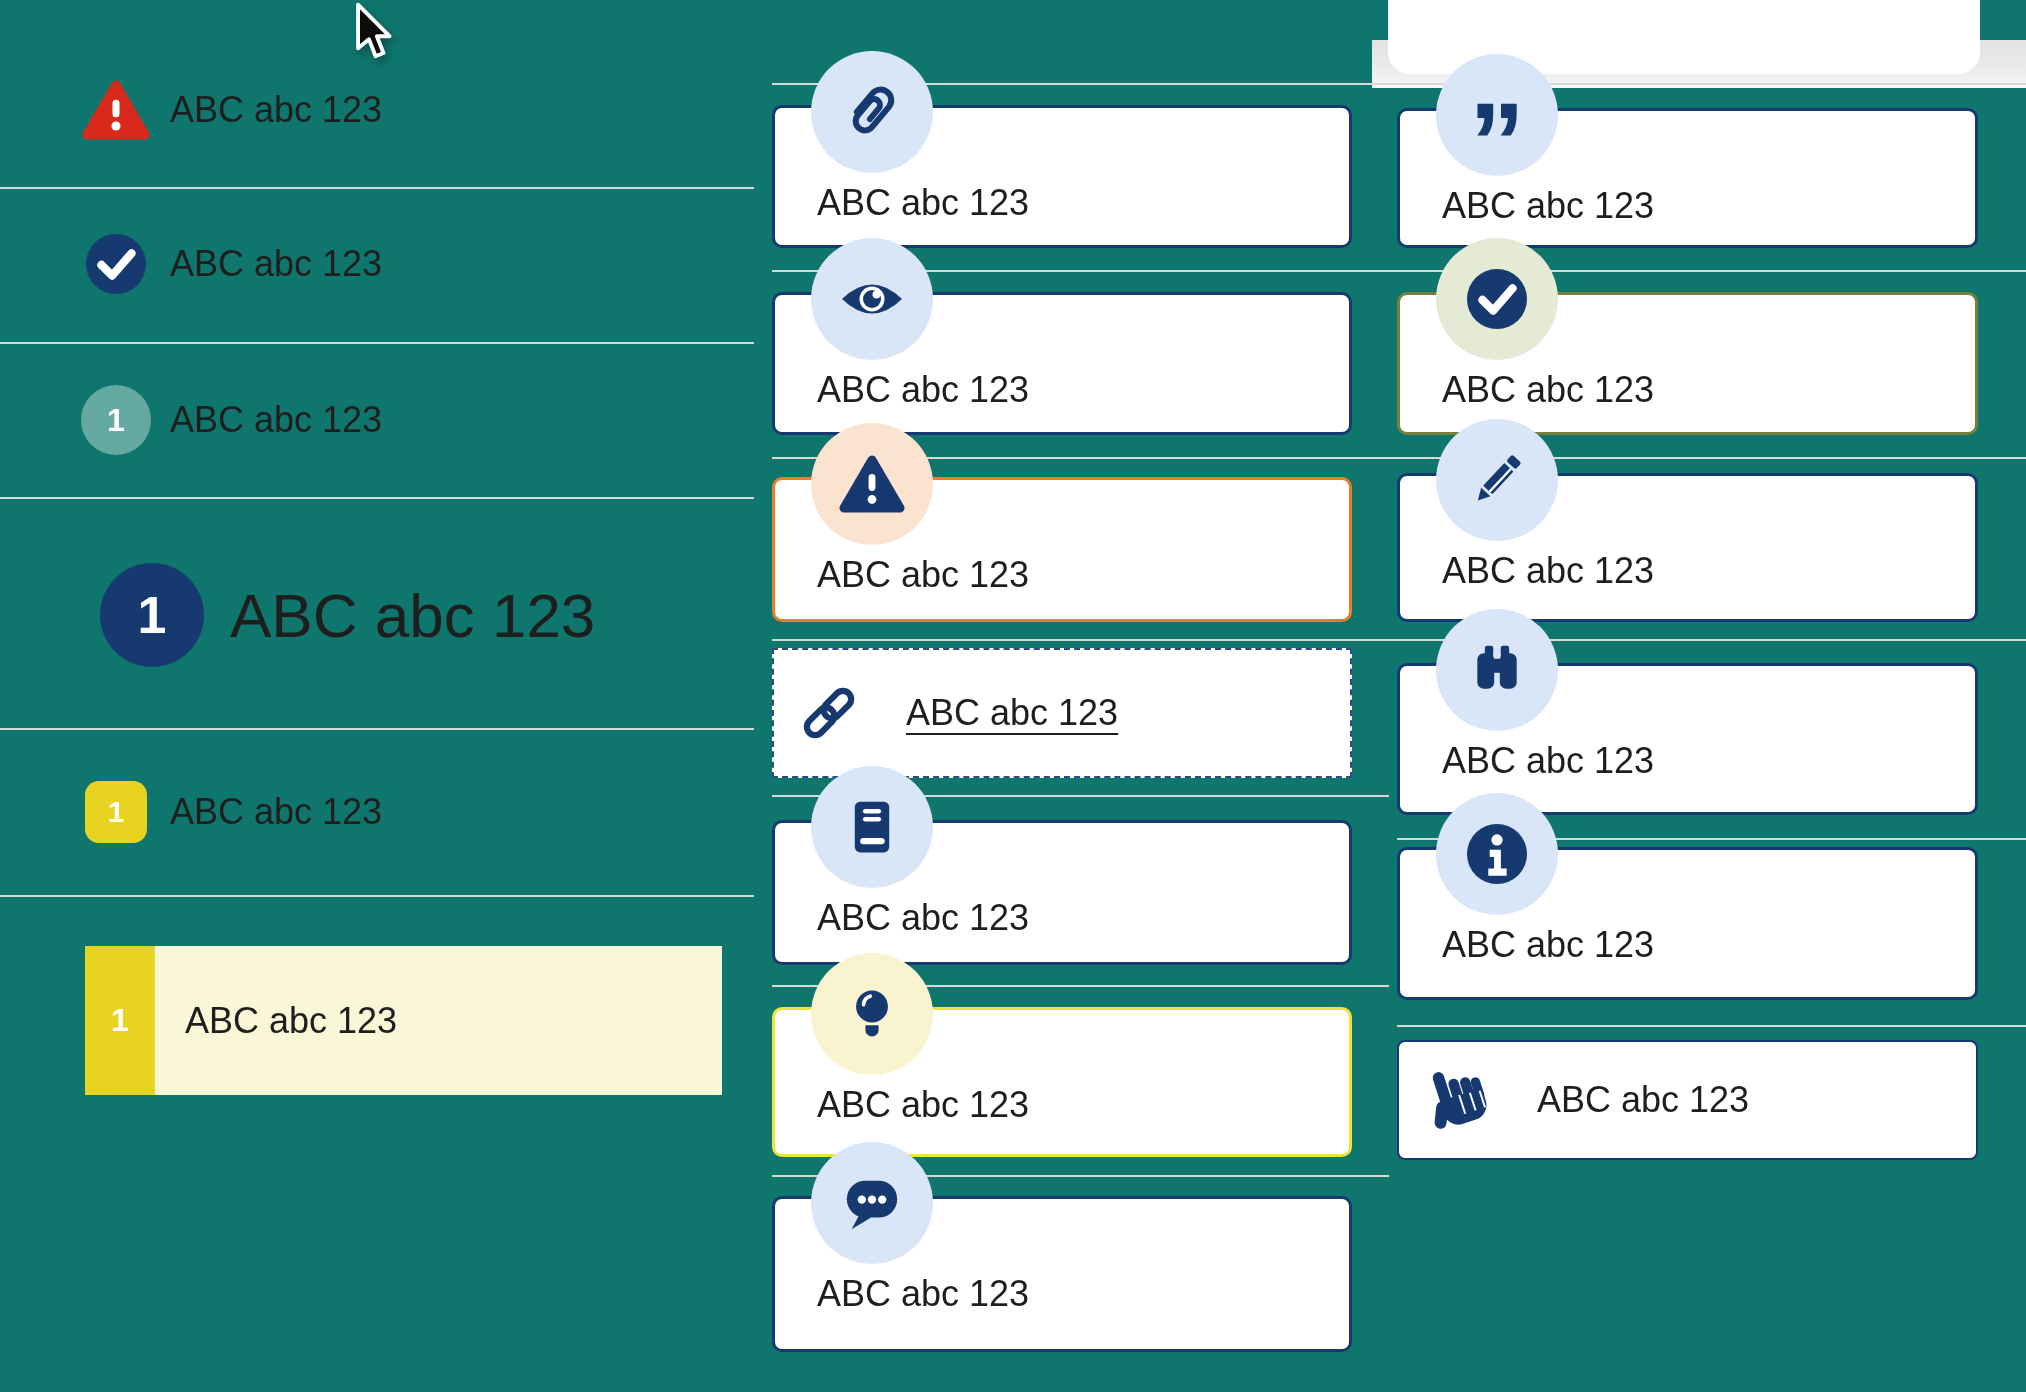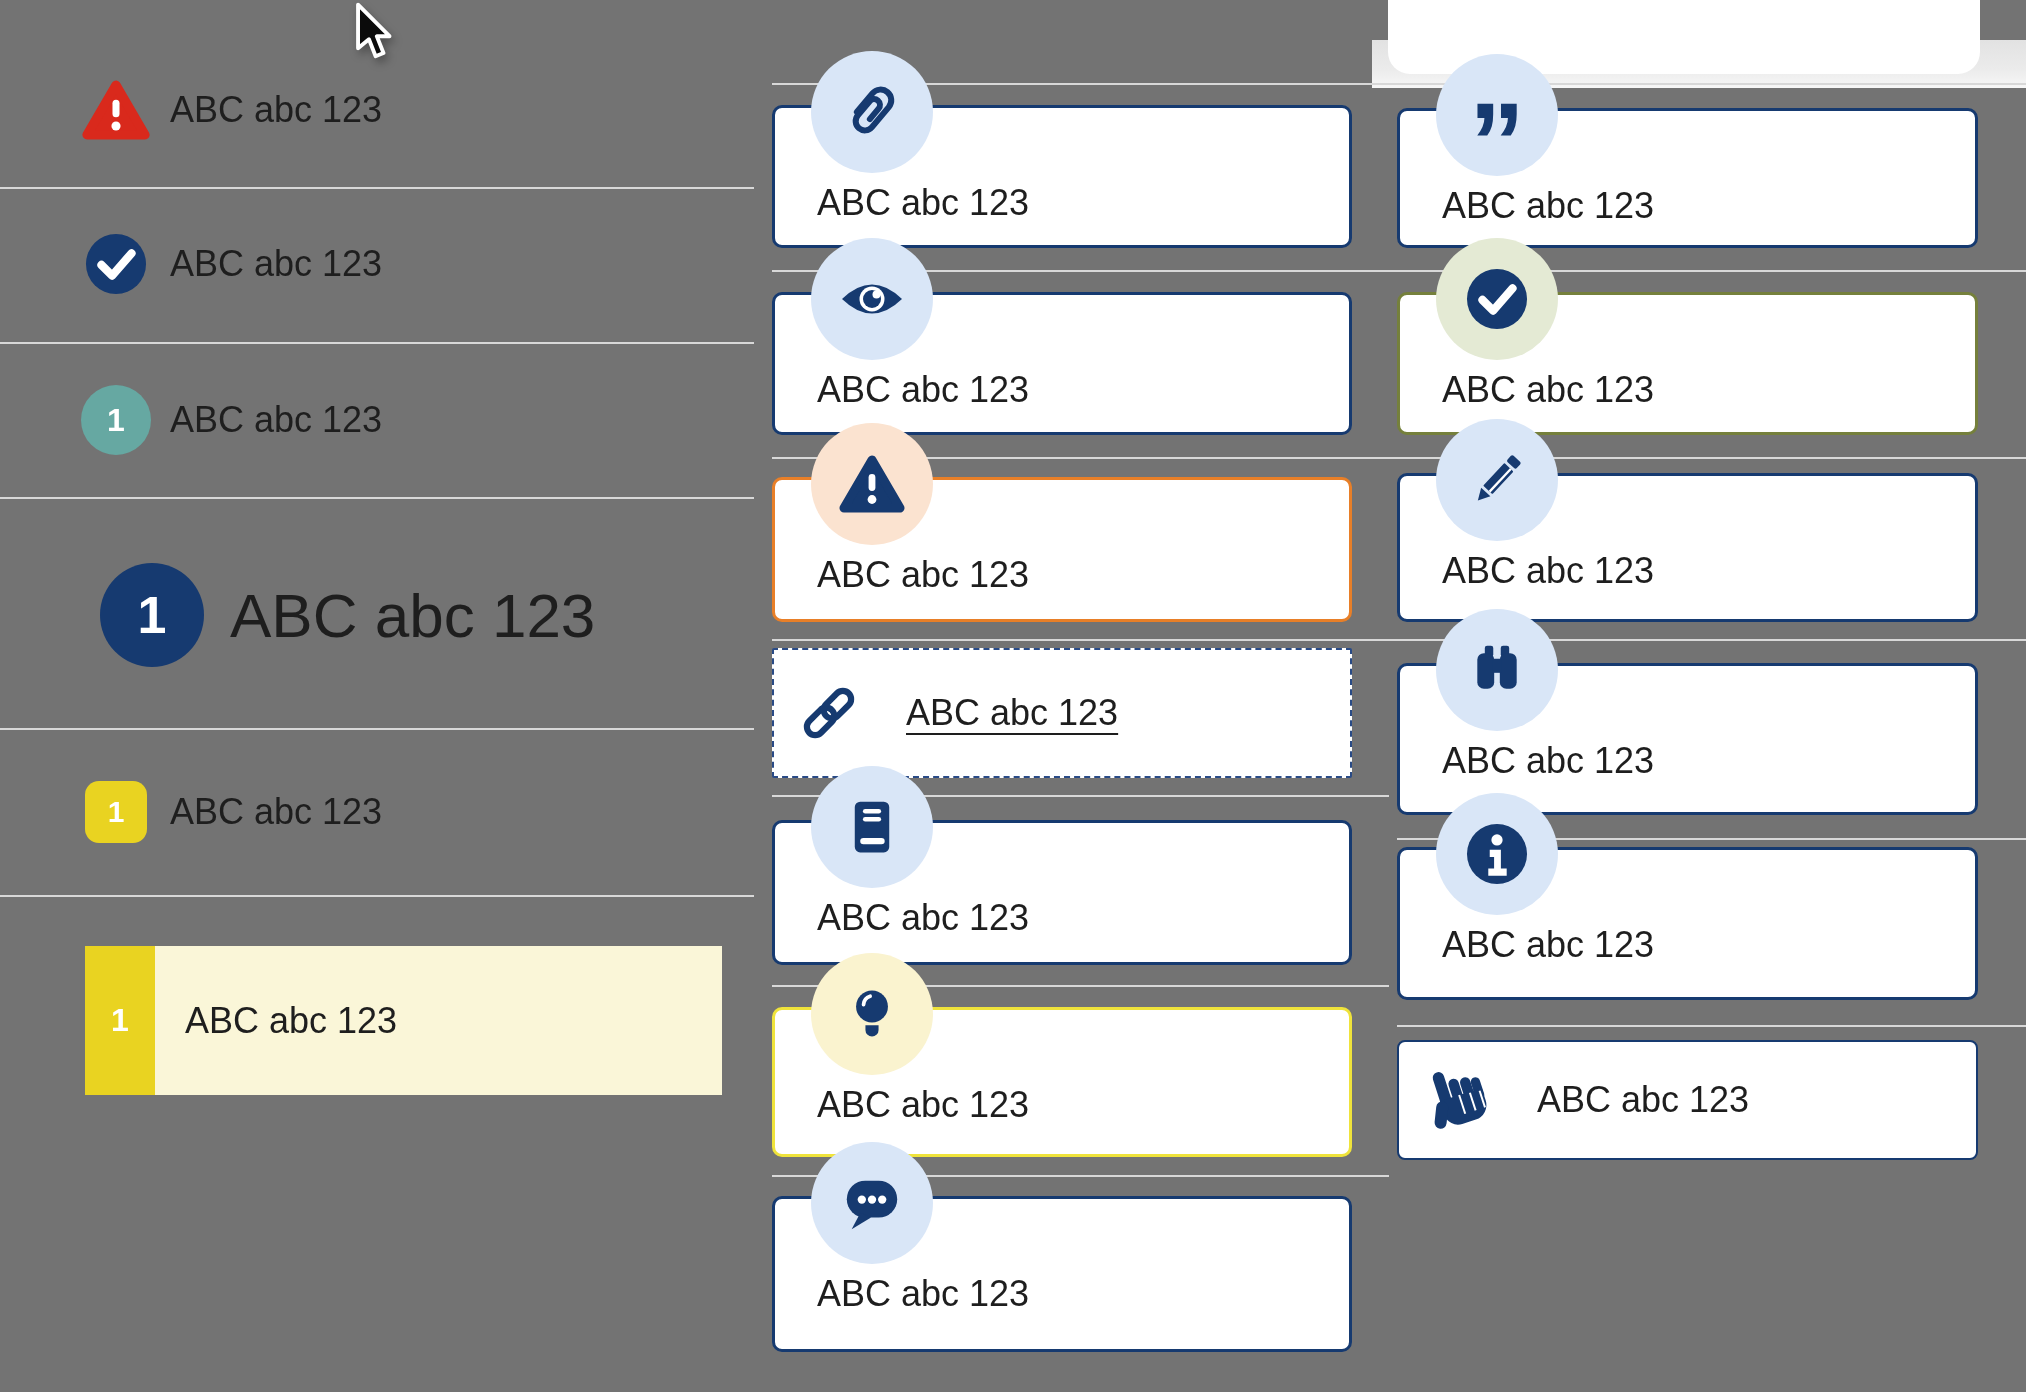--- a/index.html
+++ b/index.html
@@ -13,21 +13,21 @@
     --hl:#faf6d8;
     --bluebg:#d9e6f7;
     --peachbg:#fbe3d0;
     --creambg:#faf3cf;
     --sagebg:#e4ead4;
     --div:#d8d8d8;
     --txt:#1e1e1e;
   }
   html,body{margin:0;padding:0;}
   body{width:2026px;height:1392px;background:#fff;font-family:"Liberation Sans","DejaVu Sans",sans-serif;color:var(--txt);}
-  .stage{position:relative;width:2026px;height:1392px;overflow:hidden;background:#737373;}
+  .stage{position:relative;width:2026px;height:1392px;overflow:hidden;background:#0f766e;}
 
   .divider{position:absolute;height:2px;background:var(--div);}
 
   
   .peek-gray{position:absolute;left:1372px;top:40px;width:654px;height:48px;
     background:linear-gradient(180deg,#e2e2e2 0%,#ebebeb 60%,#f7f7f7 100%);}
   .peek-white{position:absolute;left:1388px;top:0px;width:592px;height:74px;background:#fff;
     border-radius:0 0 22px 22px;}
 
   

